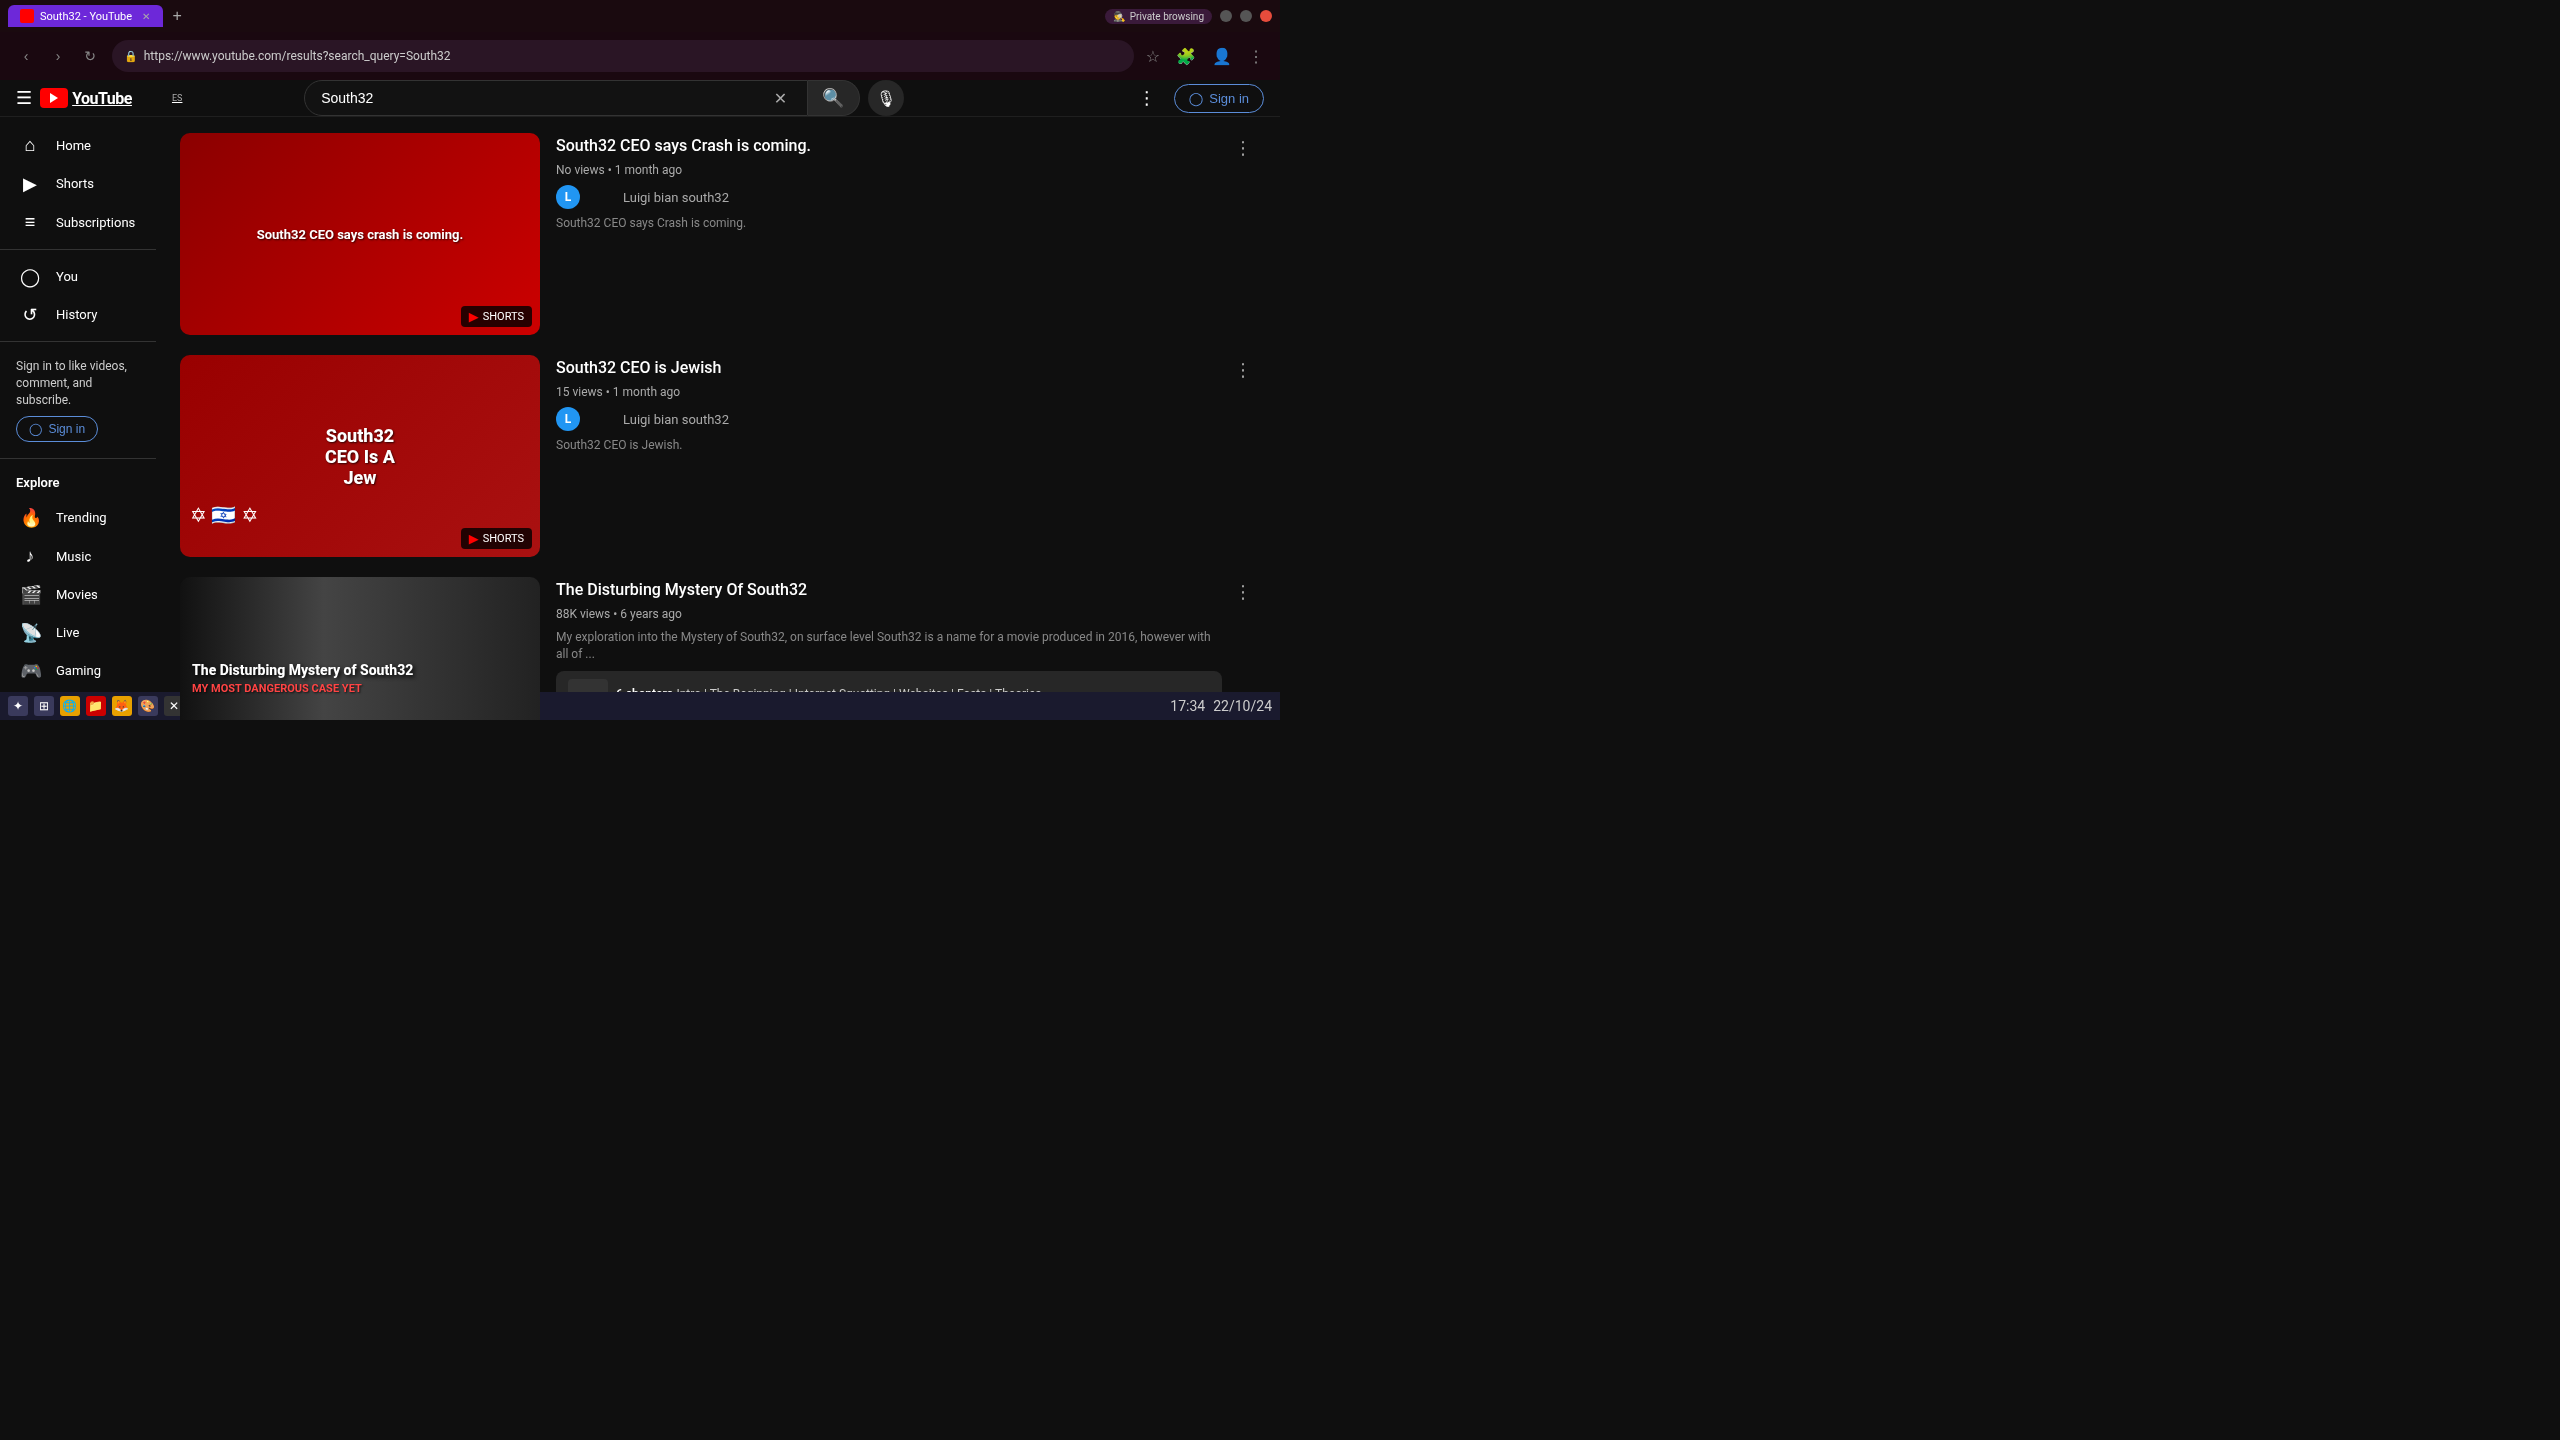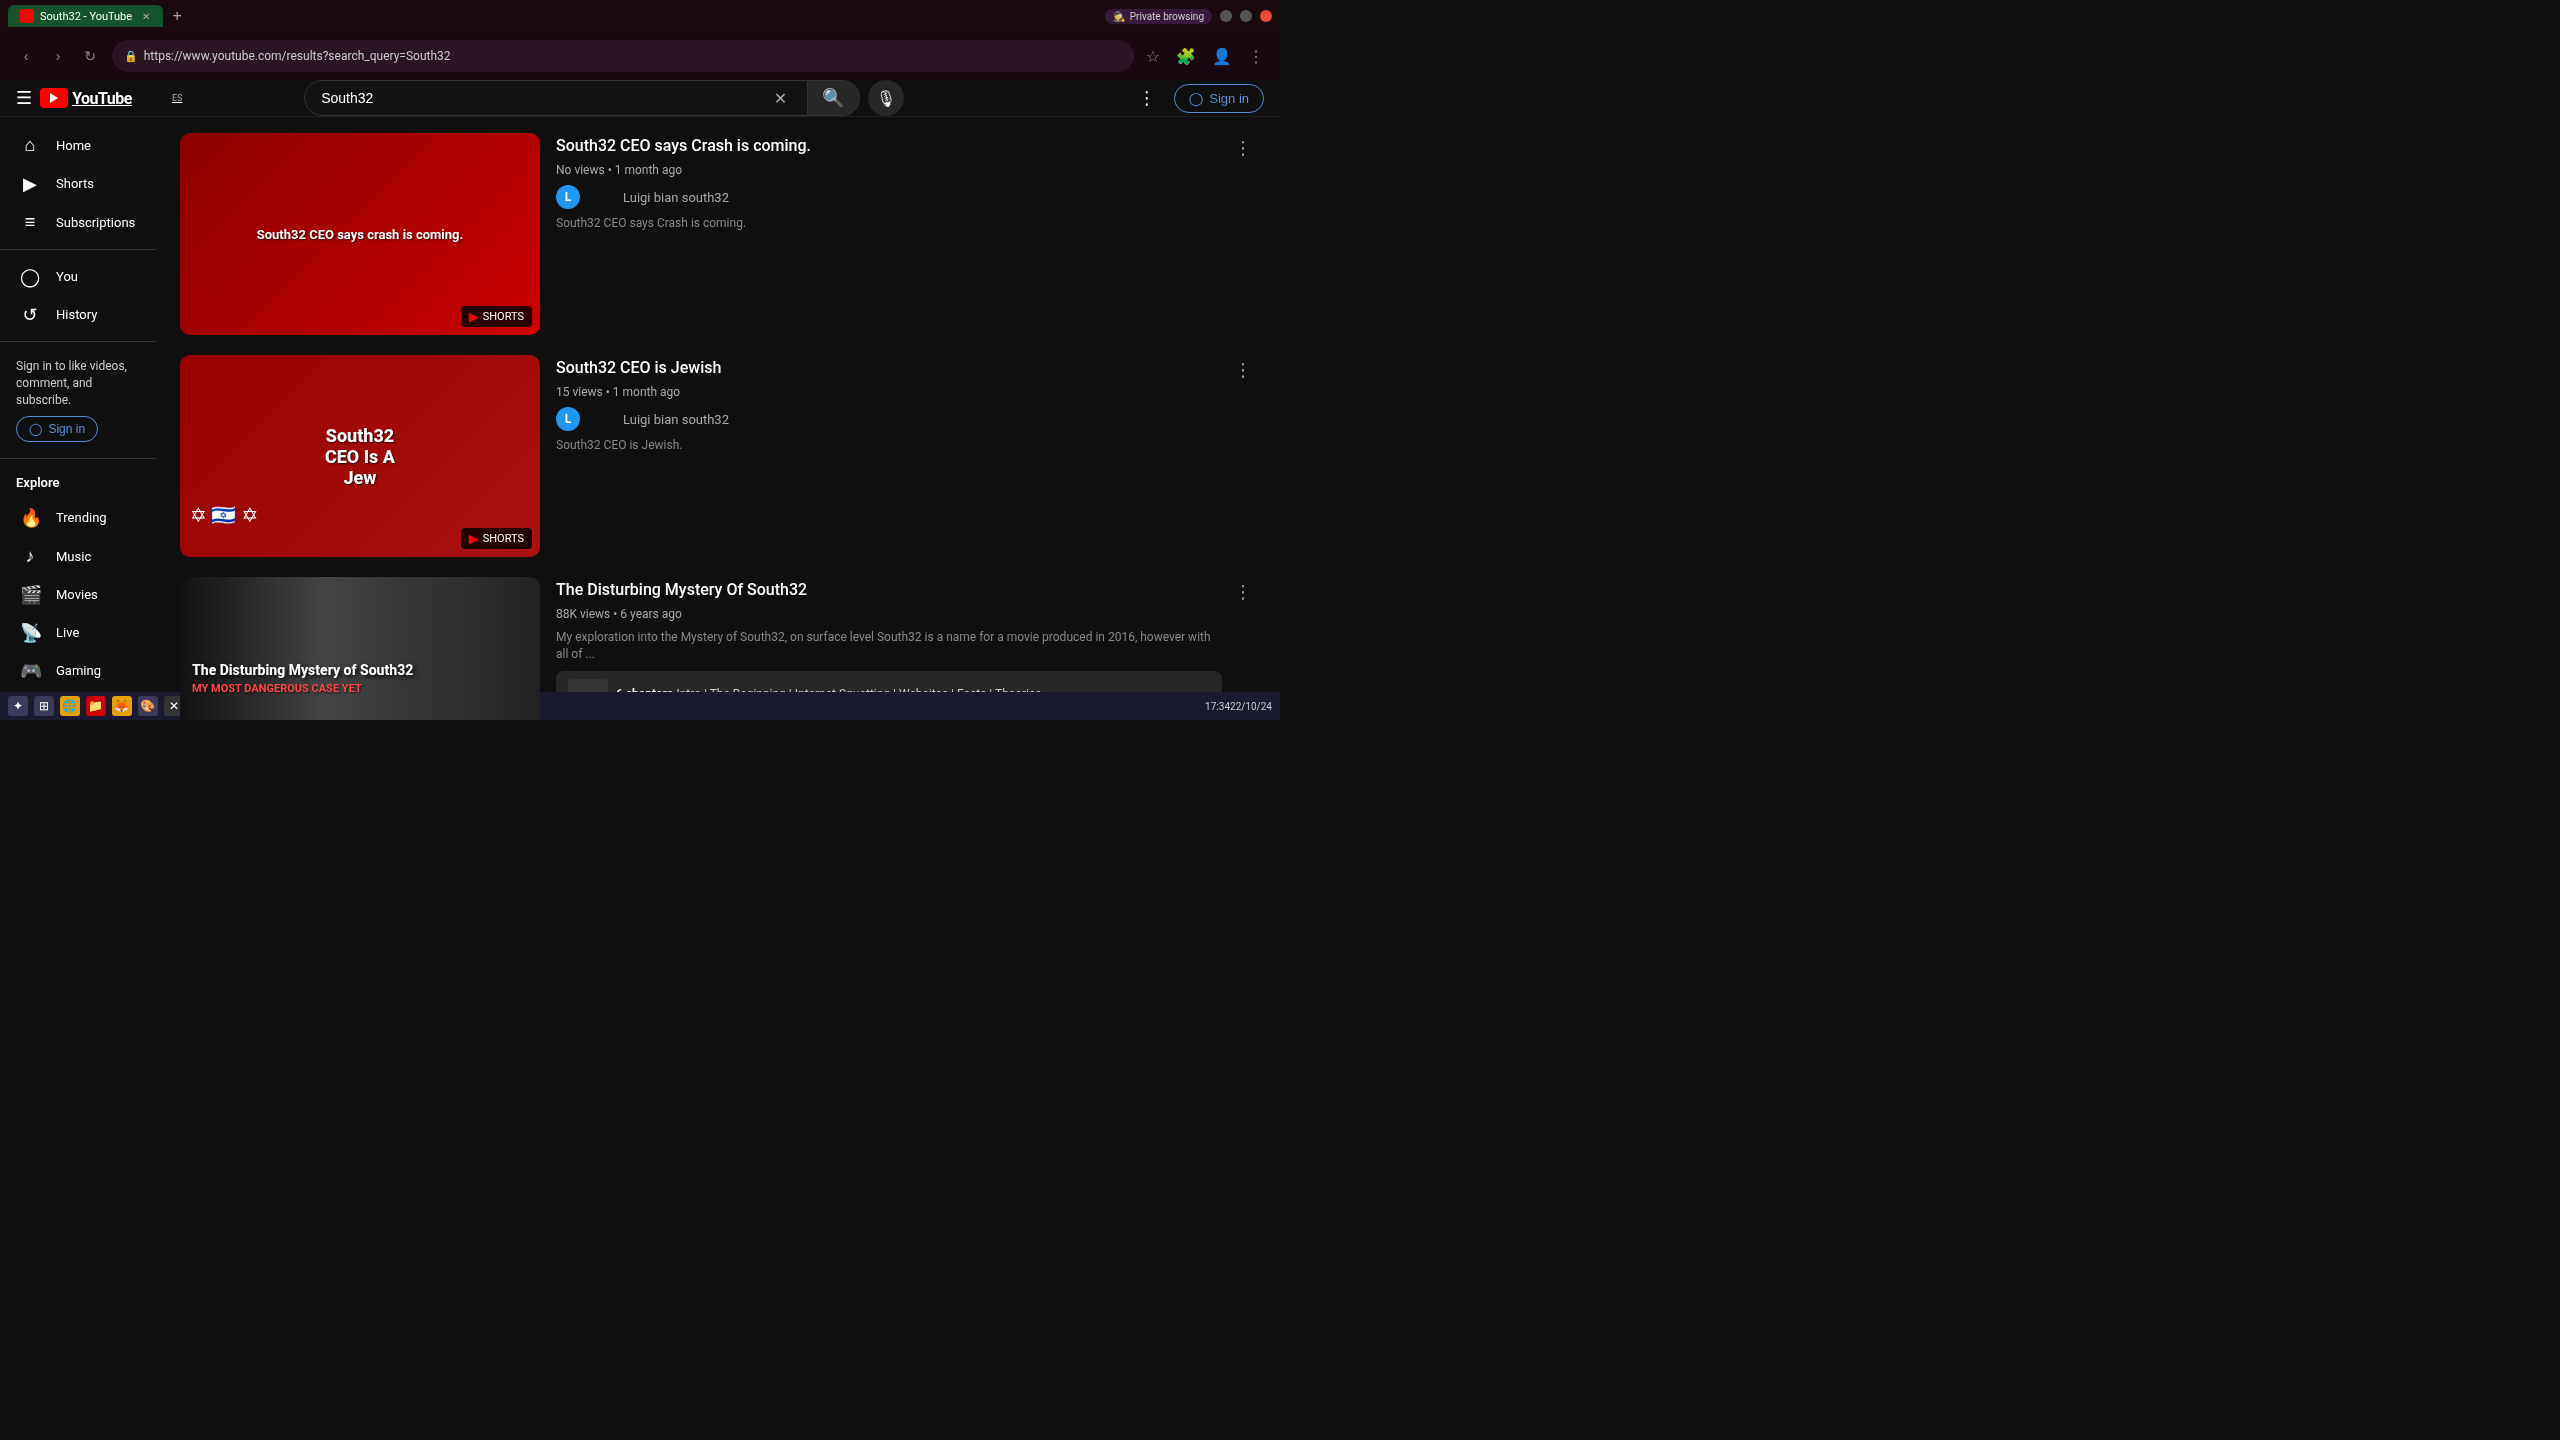--- a/index.html
+++ b/index.html
@@ -34,21 +34,21 @@
       border-radius: 6px 6px 0 0;
       padding: 4px 12px;
       font-size: 11px;
       display: flex;
       align-items: center;
       gap: 6px;
       max-width: 200px;
       white-space: nowrap;
       overflow: hidden;
     }
-    .tab.active { background: #14532d; }
+    .tab.active { background: #6d28d9; }
     .tab-favicon {
       width: 14px;
       height: 14px;
       background: #ff0000;
       border-radius: 2px;
       display: inline-block;
     }
     .tab-close {
       cursor: pointer;
       color: #aaa;
@@ -514,21 +514,22 @@
       width: 20px; height: 20px;
       border-radius: 3px;
       display: flex; align-items: center; justify-content: center;
       font-size: 12px;
       cursor: pointer;
     }
     .taskbar-right {
       margin-left: auto;
       display: flex;
       align-items: center;
-      font-size: 10px;
+      gap: 8px;
+      font-size: 14px;
       color: #ccc;
     }
   </style>
 </head>
 <body>
 
 <div class="taskbar">
   <div class="taskbar-icon" style="background:#3a3a5c;">✦</div>
   <div class="taskbar-icon" style="background:#3a3a5c;">⊞</div>
   <div class="taskbar-icon" style="background:#e8a000;">🌐</div>

